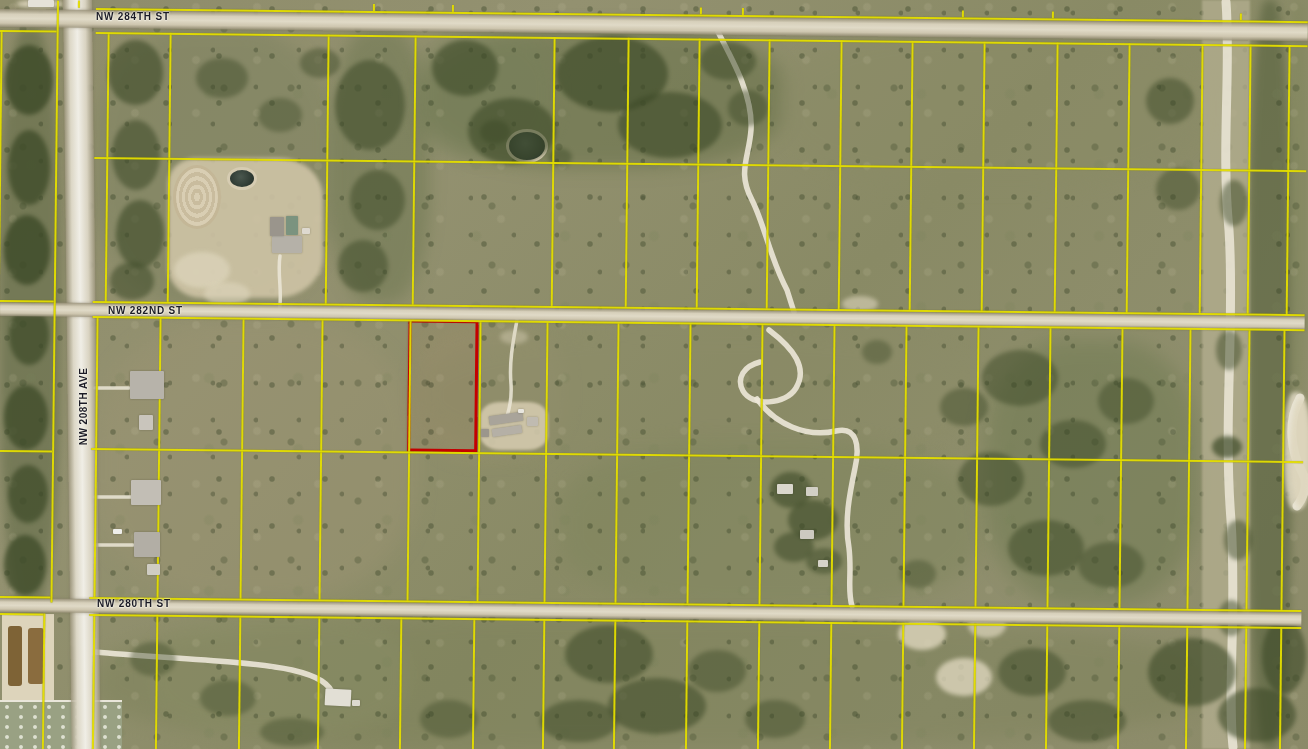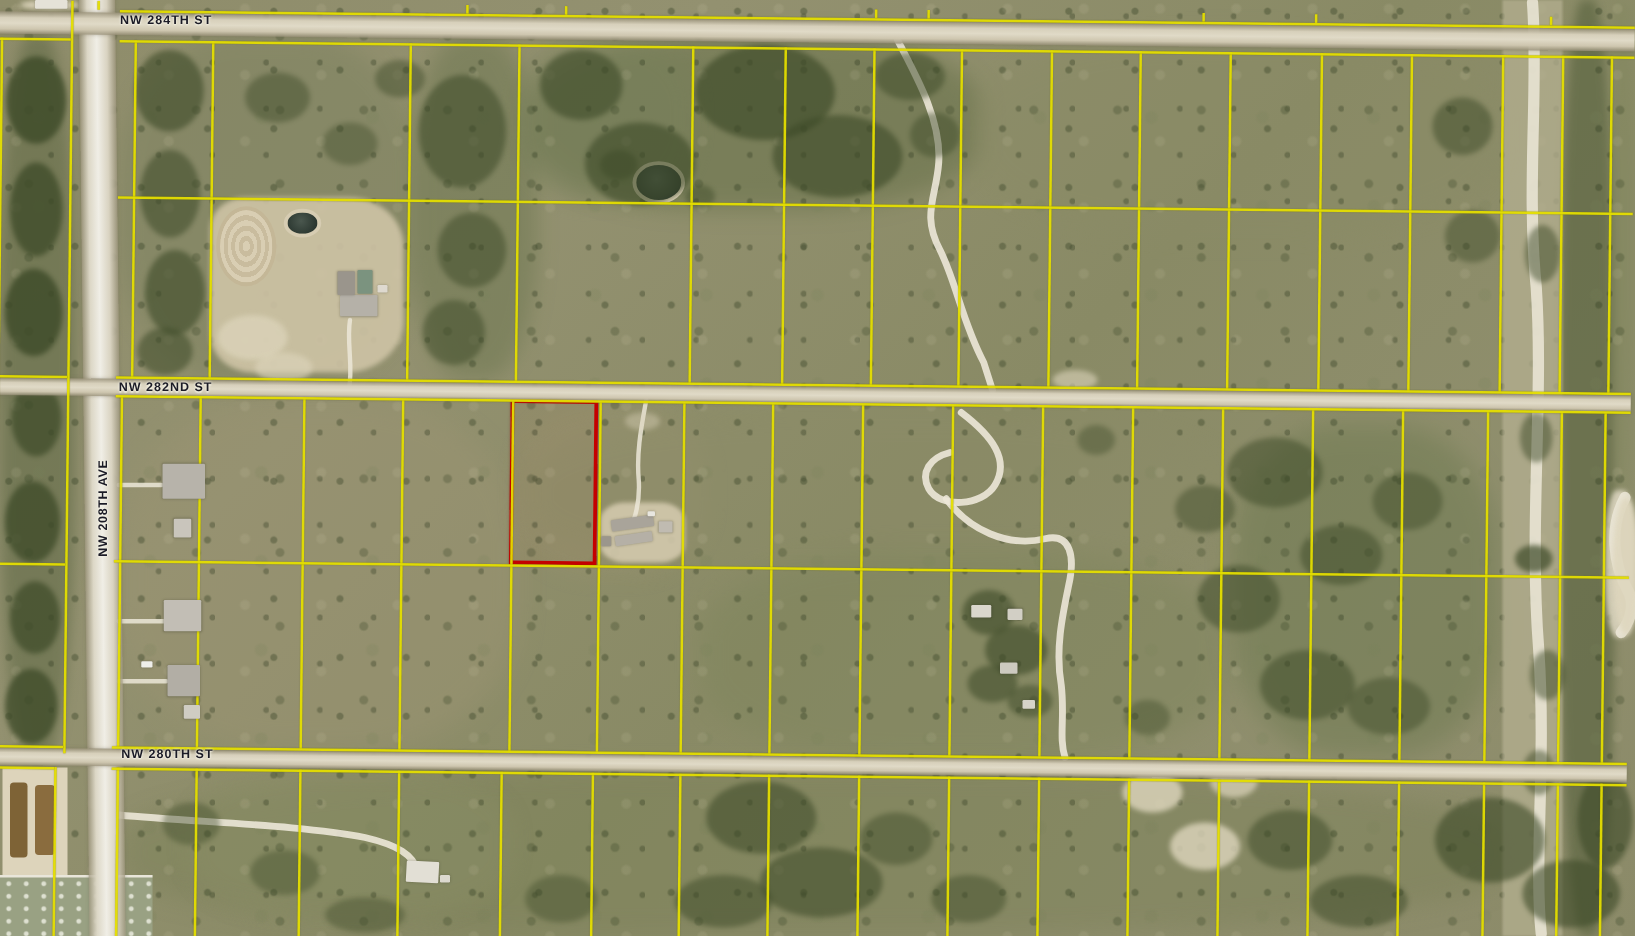--- a/index.html
+++ b/index.html
@@ -275,17 +275,17 @@
       <div class="building" style="left: 777px; top: 484px; width: 16px; height: 10px; background: rgb(218, 215, 205); transform: rotate(0deg);"></div>
       <div class="building" style="left: 806px; top: 487px; width: 12px; height: 9px; background: rgb(210, 207, 197); transform: rotate(0deg);"></div>
       <div class="building" style="left: 800px; top: 530px; width: 14px; height: 9px; background: rgb(205, 202, 192); transform: rotate(0deg);"></div>
       <div class="building" style="left: 818px; top: 560px; width: 10px; height: 7px; background: rgb(214, 211, 201); transform: rotate(0deg);"></div>
       <div class="building" style="left: 28px; top: 0px; width: 26px; height: 7px; background: rgb(229, 226, 216); transform: rotate(0deg);"></div>
       <div class="building" style="left: 325px; top: 689px; width: 26px; height: 17px; background: rgb(226, 223, 213); transform: rotate(3deg);"></div>
       <div class="building" style="left: 352px; top: 700px; width: 8px; height: 6px; background: rgb(220, 217, 207); transform: rotate(0deg);"></div>
     </div>
 
   <div class="street-label" style="left: 96px; top: 11px; color: rgb(27, 27, 38);">NW 284TH ST</div>
-  <div class="street-label" style="left: 79px; top: 305px; color: rgb(27, 27, 38); padding-left: 16px;">NW 282ND ST</div>
+  <div class="street-label" style="left: 92px; top: 305px; color: rgb(27, 27, 38); padding-left: 16px;">NW 282ND ST</div>
   <div class="street-label" style="left: 97px; top: 598px; color: rgb(27, 27, 38);">NW 280TH ST</div>
   <div class="street-label vert" style="left: 33px; top: 401px; color: rgb(27, 27, 38);">NW 208TH AVE</div>
 
 </div>
 
 </body></html>

